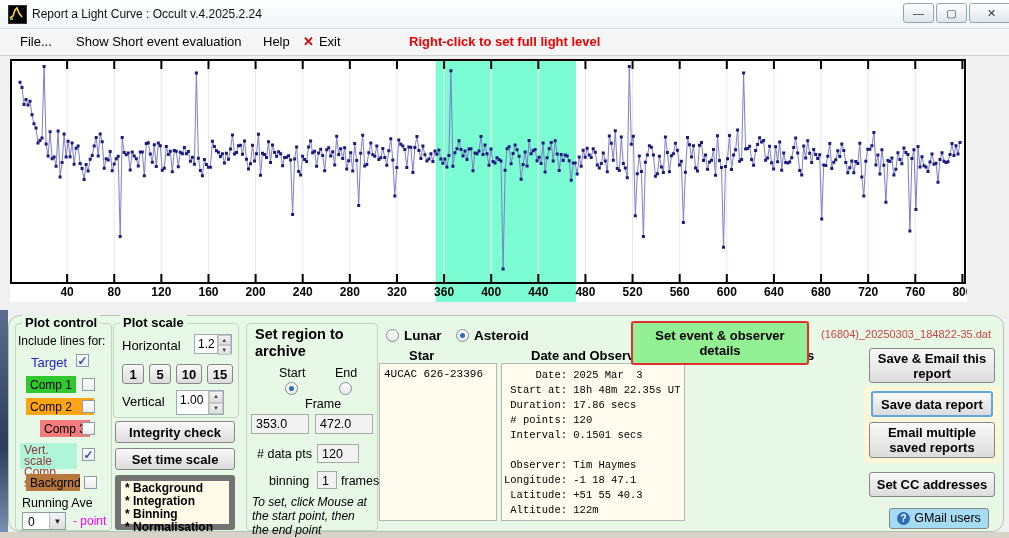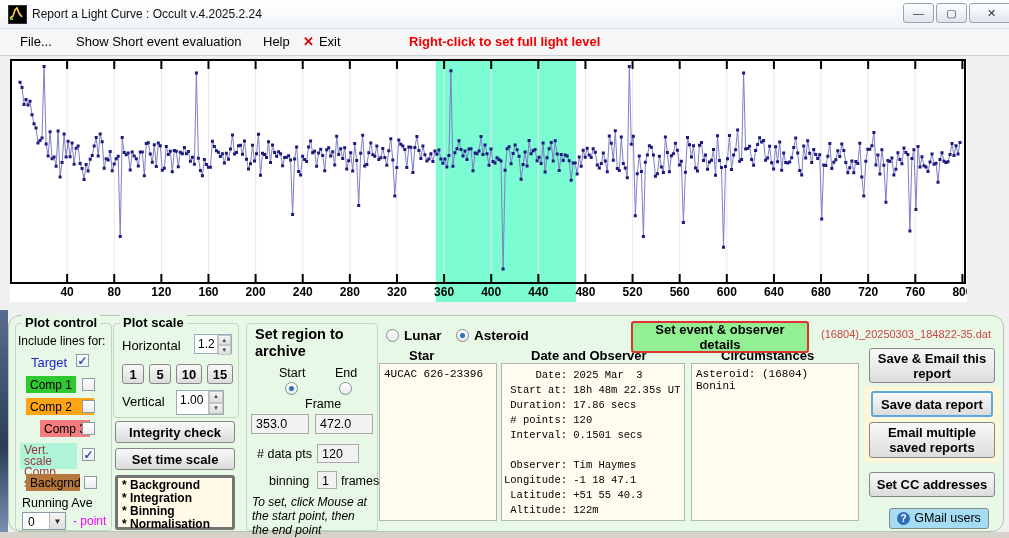--- a/index.html
+++ b/index.html
@@ -242,21 +242,21 @@
         <span class="val">1.00</span>
         <span class="arrows">
             <div>▲</div>
             <div>▼</div>
           </span>
       </div>
     </div>
 
     <div class="btn" style="left:106px;top:132px;width:120px;height:22px;">Set time scale</div>
     <div class="btn" style="left:106px;top:105px;width:120px;height:22px;">Integrity check</div>
-    <div style="position:absolute;left:106px;top:159px;width:120px;height:55px;background:#fffbe8;border:3px solid #737373;border-radius:3px;box-sizing:border-box;padding:1px 4px;font-size:12px;font-weight:bold;line-height:13px;" id="ops-list">
+    <div style="position:absolute;left:106px;top:159px;width:120px;height:55px;background:#fffbe8;border:6px solid #737373;border-radius:3px;box-sizing:border-box;padding:1px 4px;font-size:12px;font-weight:bold;line-height:13px;" id="ops-list">
         <div>* Background</div>
         <div>* Integration</div>
         <div>* Binning</div>
         <div>* Normalisation</div>
       </div>
 
     <div class="group" style="left:220px;top:7px;width:130px;height:206px;margin-left:17px;">
       <span style="position:absolute;left:8px;top:2px;width:112px;font-size:14.5px;font-weight:bold;line-height:17px;">Set region to archive</span>
       <span style="position:absolute;left:32px;top:42px;font-size:12.5px;">Start</span>
       <span style="position:absolute;left:88px;top:42px;font-size:12.5px;">End</span>
@@ -287,23 +287,22 @@
  Duration: 17.86 secs
  # points: 120
  Interval: 0.1501 secs
 
  Observer: Tim Haymes
 Longitude: -1 18 47.1
  Latitude: +51 55 40.3
  Altitude: 122m</div>
 
     <span class="boxlabel" style="left:682px;top:32px;">Circumstances</span>
-    <div class="infobox" style="left:682px;top:47px;width:168px;height:158px;font-size:11px;padding:4px;">Asteroid: (16804) Bonini</div>
-
-    <div class="btn" style="left:622px;top:5px;width:178px;height:32px;background:#93ef93;border:2px solid #e03030;">Set event &amp; observer details</div>
+
+    <div class="btn" style="left:622px;top:5px;width:178px;height:44px;background:#93ef93;border:2px solid #e03030;">Set event &amp; observer details</div>
     <span style="position: absolute; left: 812px; top: 12px; font-size: 11px; color: rgb(204, 68, 68);">(16804)_20250303_184822-35.dat</span>
 
     <div class="btn" style="left:860px;top:32px;width:126px;height:35px;">Save &amp; Email this report</div>
     <div style="position:absolute;left:855px;top:70px;width:136px;height:77px;background:#fbf7d8;border-radius:4px;"></div>
     <div class="btn" style="left:862px;top:75px;width:122px;height:26px;border:2px solid #5fa8dd;">Save data report</div>
     <div class="btn" style="left:860px;top:106px;width:126px;height:36px;">Email multiple saved reports</div>
     <div class="btn" style="left:860px;top:156px;width:126px;height:25px;">Set CC addresses</div>
     <div class="btn" style="left:880px;top:192px;width:100px;height:21px;background:#a5dcf4;font-size:12.5px;font-weight:normal;">
       <span style="display:inline-block;width:13px;height:13px;border-radius:50%;background:#2d6eb5;color:#fff;font-size:10px;font-weight:bold;line-height:13px;margin-right:4px;">?</span>
       <span>GMail users</span>

